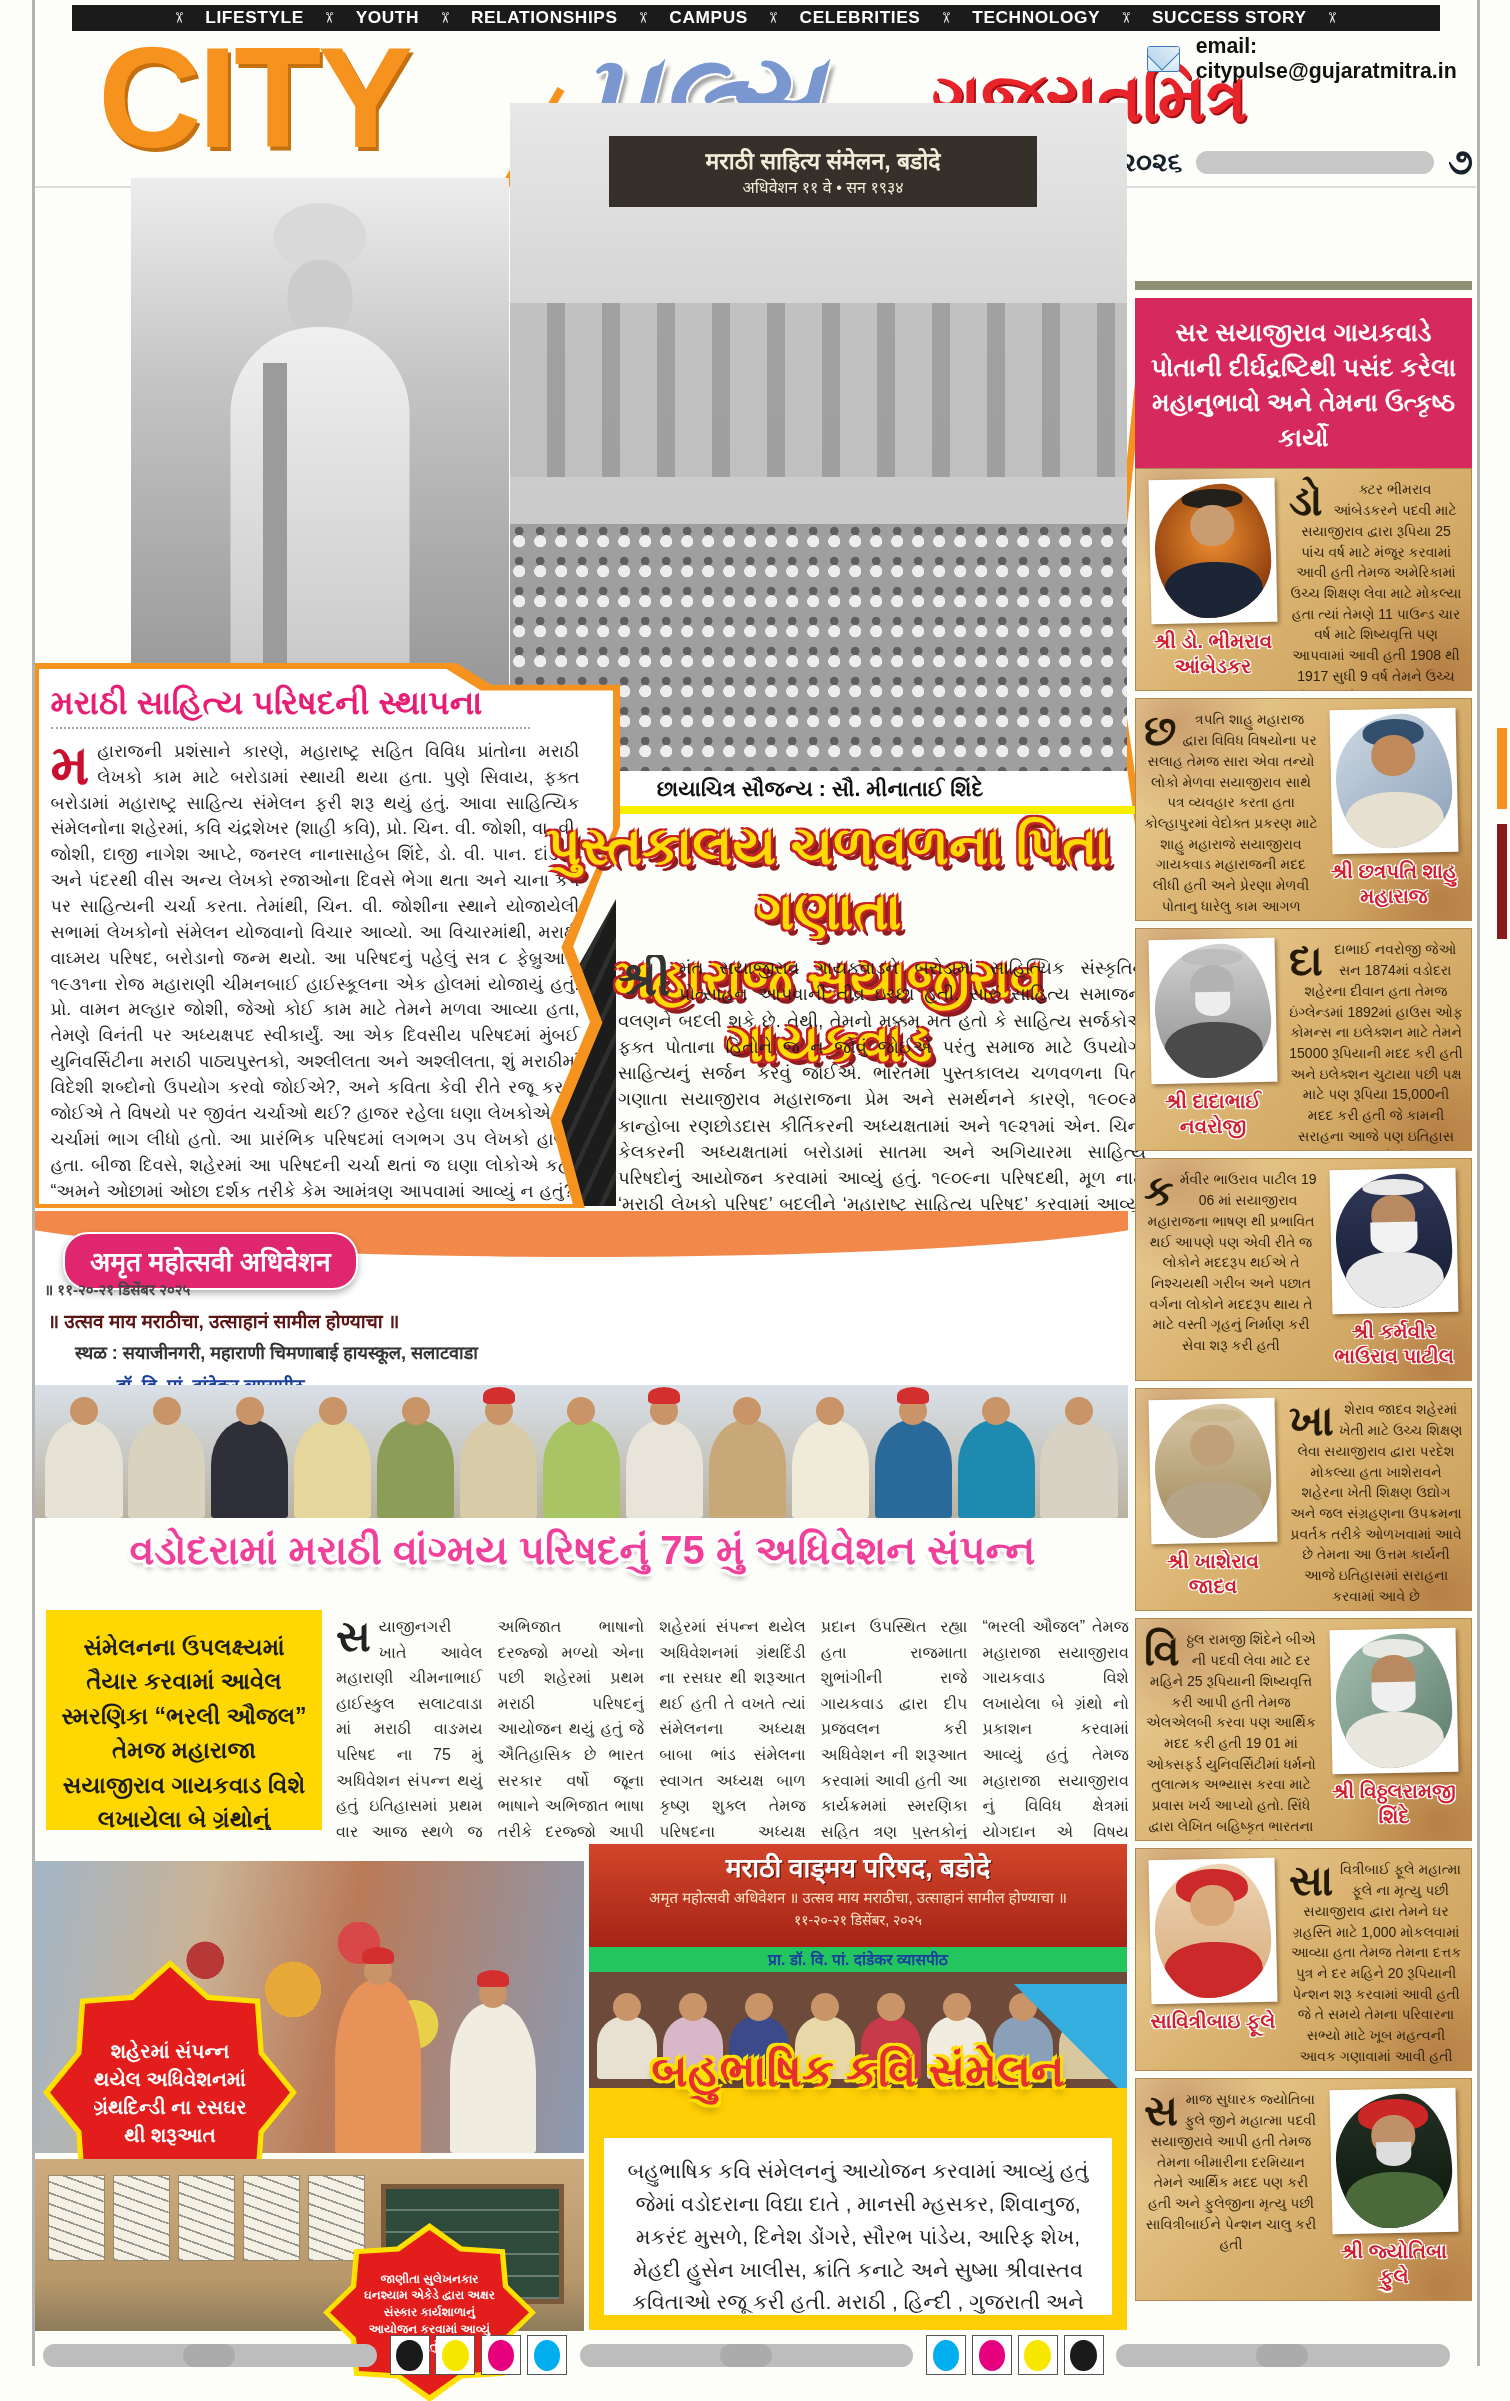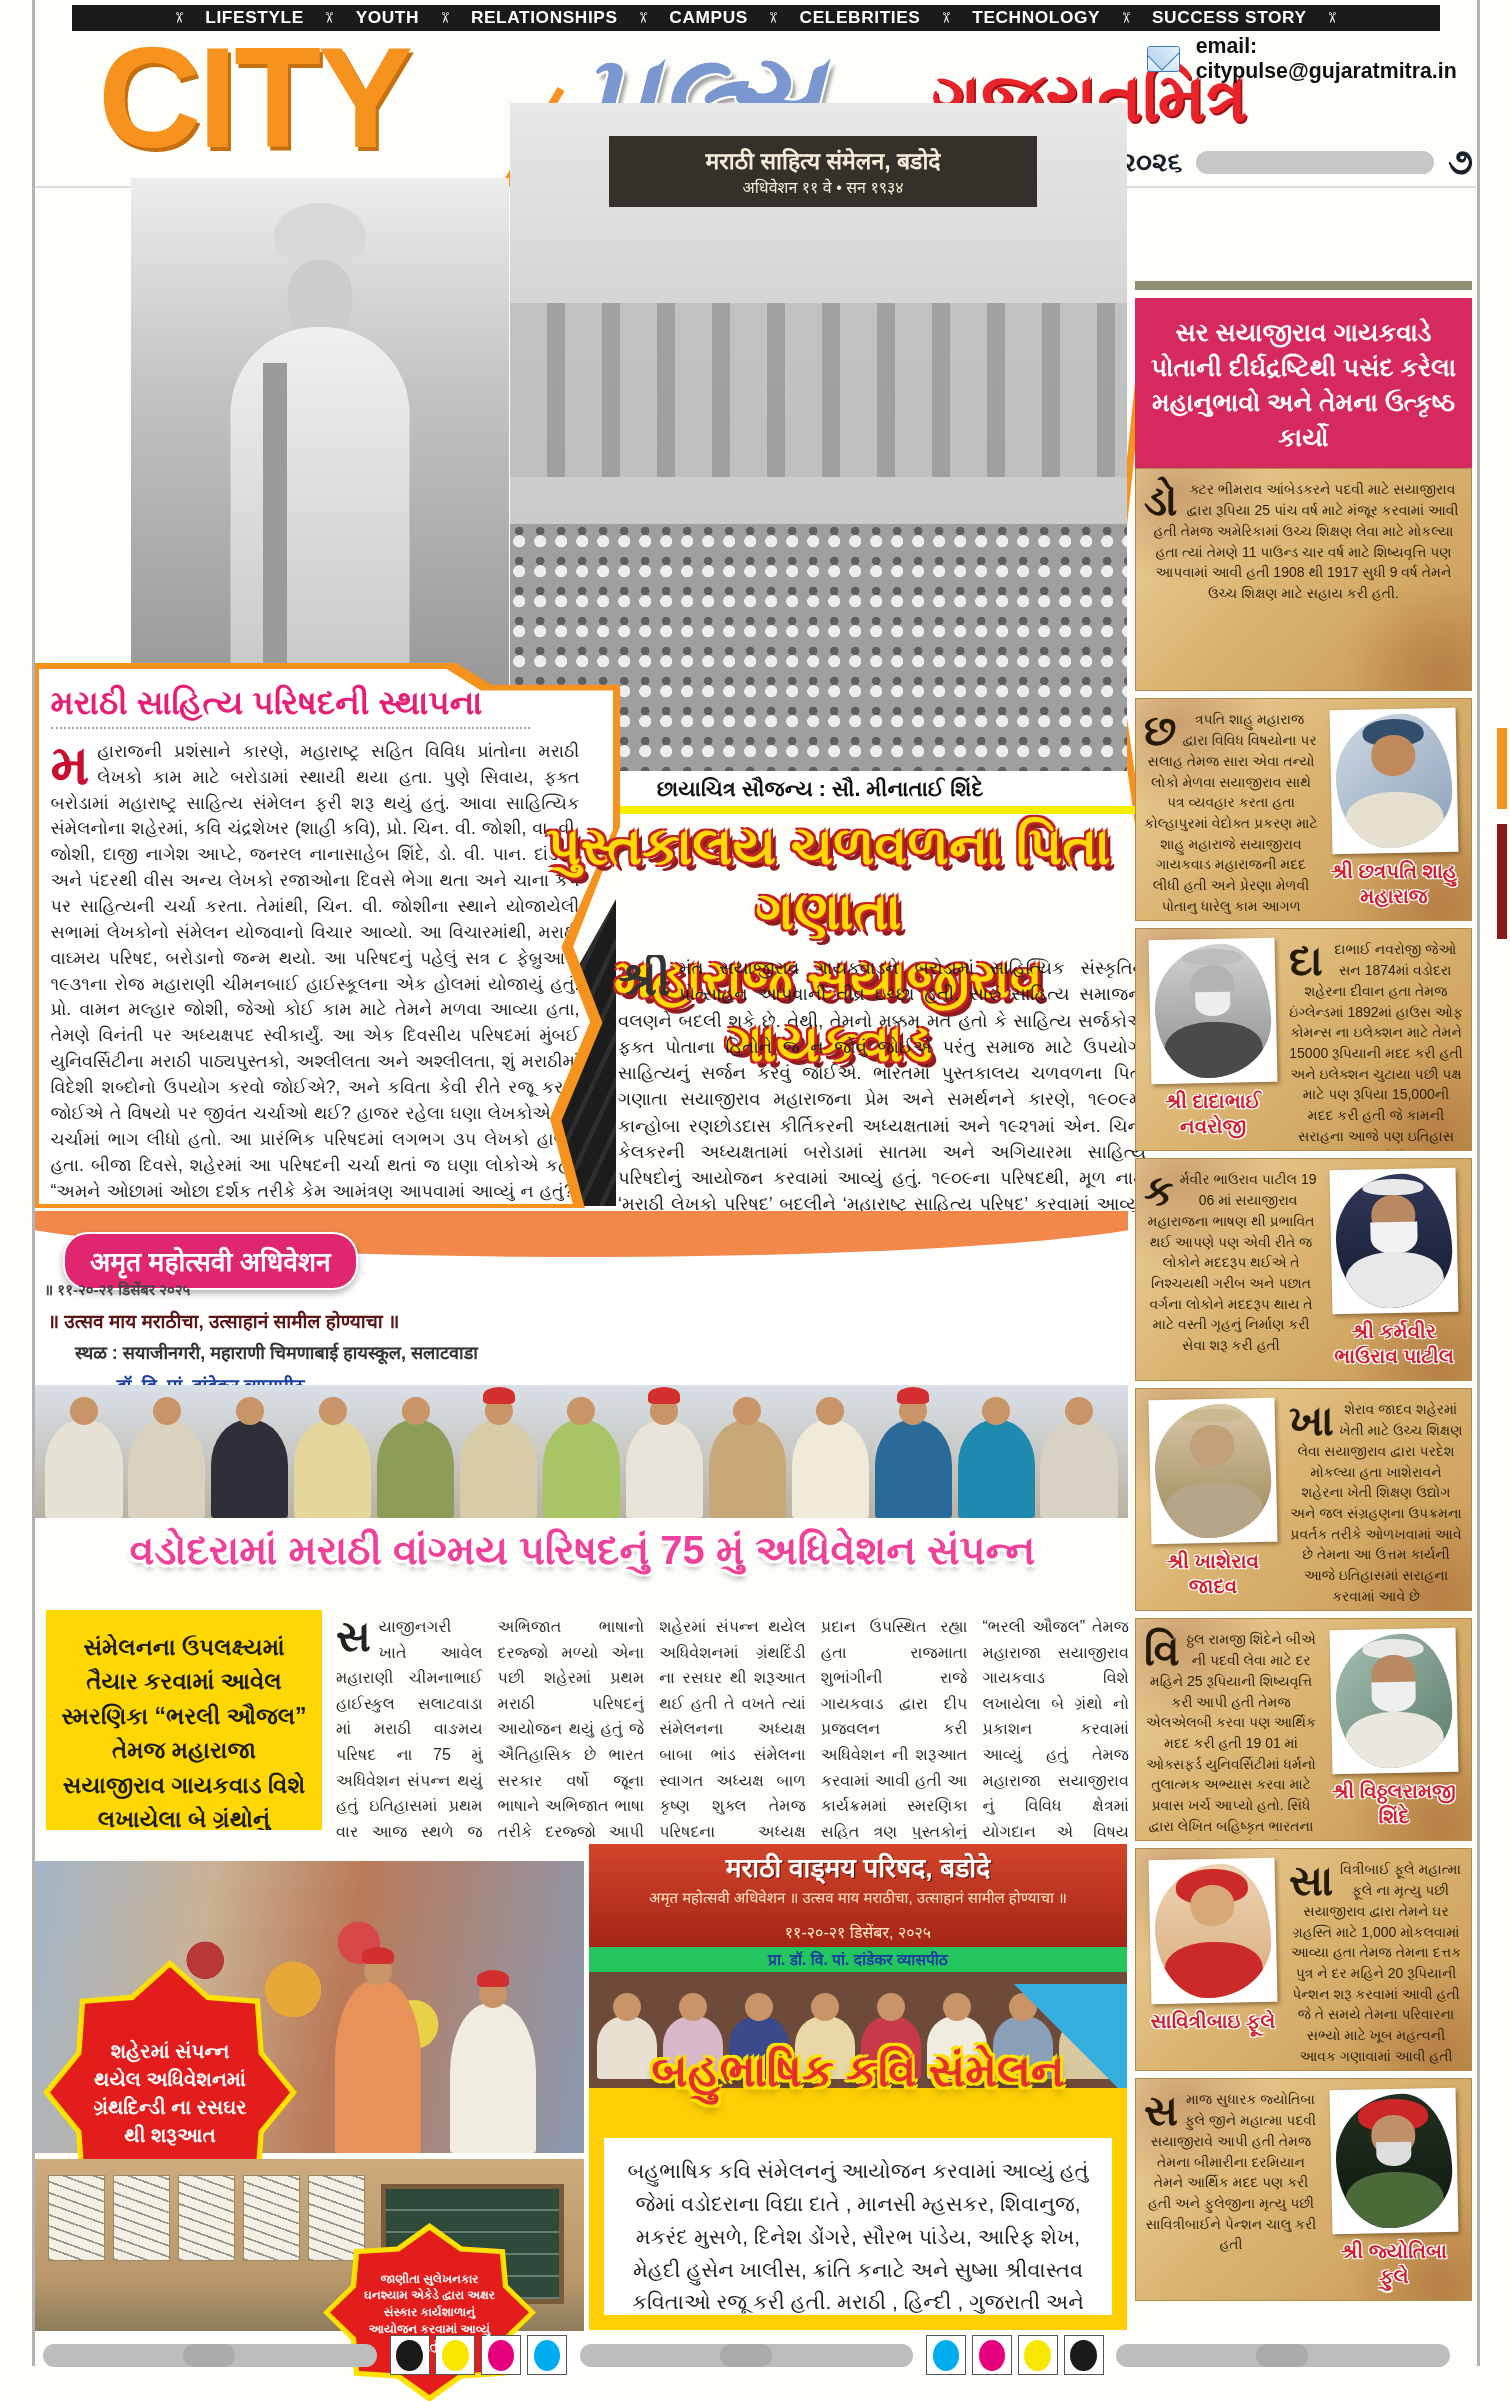--- a/index.html
+++ b/index.html
@@ -140,21 +140,21 @@
   .posters{position:absolute;left:12.7px;top:16px;right:219px;height:86px;display:flex;gap:8px;}
   .poster{flex:1;background:#f4f0e4;border:0.6px solid #9a8a6a;
       background-image:repeating-linear-gradient(20deg,rgba(60,60,60,.5) 0 1.7px,rgba(0,0,0,0) 1.7px 10.4px);}
 
   
   .stage{position:absolute;left:589px;top:1844px;width:538px;height:244px;overflow:hidden;background:#6e4a3a;}
   .st-banner{position:absolute;left:0;right:0;top:0;height:103px;background:linear-gradient(#d2452a,#a32315);
       color:#fff;text-align:center;padding-top:5px;}
   .st-banner .b1{font-size:26.5px;font-weight:800;text-shadow:1.2px 1.2px 0 #5e0f08;}
   .st-banner .b2{font-size:15px;margin-top:2.3px;color:#ffe9c8;}
-  .st-banner .b3{font-size:16px;margin-top:14px;color:#ffe9c8;}
+  .st-banner .b3{font-size:14px;margin-top:3px;color:#ffe9c8;}
   .st-strip{position:absolute;left:0;right:0;top:103px;height:25px;background:#22c55e;color:#1b3f9e;
       font-size:15.6px;font-weight:800;text-align:center;line-height:25px;}
   .st-people{position:absolute;left:8px;right:8px;bottom:9.2px;height:81px;display:flex;gap:5.8px;align-items:flex-end;}
   .st-people .fg{height:63px;}
   .curl{position:absolute;right:0;bottom:0;width:121px;height:104px;background:linear-gradient(225deg,#35aee0 50%,rgba(0,0,0,0) 50.5%);}
   .kavi{position:absolute;left:589px;top:2088px;width:538px;height:242px;background:#ffcf05;box-sizing:border-box;padding:50px 15px 15px;}
   .kavi-head{position:absolute;left:589px;top:2045px;width:538px;text-align:center;font-size:45px;font-weight:800;color:#e5302f;z-index:3;
       text-shadow:-2.9px -2.9px 0 #ffe000,2.9px -2.9px 0 #ffe000,-2.9px 2.9px 0 #ffe000,2.9px 2.9px 0 #ffe000,0 5.8px 8px rgba(0,0,0,.3);}
   .kavi-inner{background:#fff;height:100%;box-sizing:border-box;padding:17.3px 19.6px;font-size:21px;line-height:1.56;color:#222;text-align:center;overflow:hidden;}
 
@@ -373,20 +373,30 @@
   <div class="kavi">
     <div class="kavi-inner">બહુભાષિક કવિ સંમેલનનું આયોજન કરવામાં આવ્યું હતું જેમાં વડોદરાના વિદ્યા દાતે , માનસી મ્હસકર, શિવાનુજ, મકરંદ મુસળે, દિનેશ ડોંગરે, સૌરભ પાંડેય, આરિફ શેખ, મેહદી હુસેન ખાલીસ, ક્રાંતિ કનાટે અને સુષ્મા શ્રીવાસ્તવ કવિતાઓ રજૂ કરી હતી. મરાઠી , હિન્દી , ગુજરાતી અને ઉર્દુ ભાષામાં કવિ સંમેલનનું આયોજન કરવામાં આવ્યું હતું જેનો સંચાલન વિવેક કાણે દ્વારા કરાયું</div>
   </div>
   <div class="kavi-head">બહુભાષિક કવિ સંમેલન</div>
 
   <div class="olive"></div>
   <div class="sb-head">સર સયાજીરાવ ગાયકવાડે પોતાની દીર્ઘદ્રષ્ટિથી પસંદ કરેલા મહાનુભાવો અને તેમના ઉત્કૃષ્ઠ કાર્યો</div>
   <div class="sb">
 
     <div class="card">
+      <div class="pcol">
+        <div class="pframe">
+            <div class="ph p1">
+              <i class="sil-hat"></i>
+              <i class="sil-head"></i>
+              <i class="sil-body"></i>
+            </div>
+          </div>
+        <div class="cap">શ્રી ડો. ભીમરાવ આંબેડકર</div>
+      </div>
       <div class="tcol"><span class="dcap">ડો</span><span>ક્ટર ભીમરાવ આંબેડકરને પદવી માટે સયાજીરાવ દ્વારા રૂપિયા 25 પાંચ વર્ષ માટે મંજૂર કરવામાં આવી હતી તેમજ અમેરિકામાં ઉચ્ચ શિક્ષણ લેવા માટે મોકલ્યા હતા ત્યાં તેમણે 11 પાઉન્ડ ચાર વર્ષ માટે શિષ્યવૃત્તિ પણ આપવામાં આવી હતી 1908 થી 1917 સુધી 9 વર્ષ તેમને ઉચ્ચ શિક્ષણ માટે સહાય કરી હતી.</span></div>
     </div>
 
     <div class="card rev">
       <div class="pcol">
         <div class="pframe">
             <div class="ph p2">
               <i class="sil-hat"></i>
               <i class="sil-head"></i>
               <i class="sil-body"></i>

